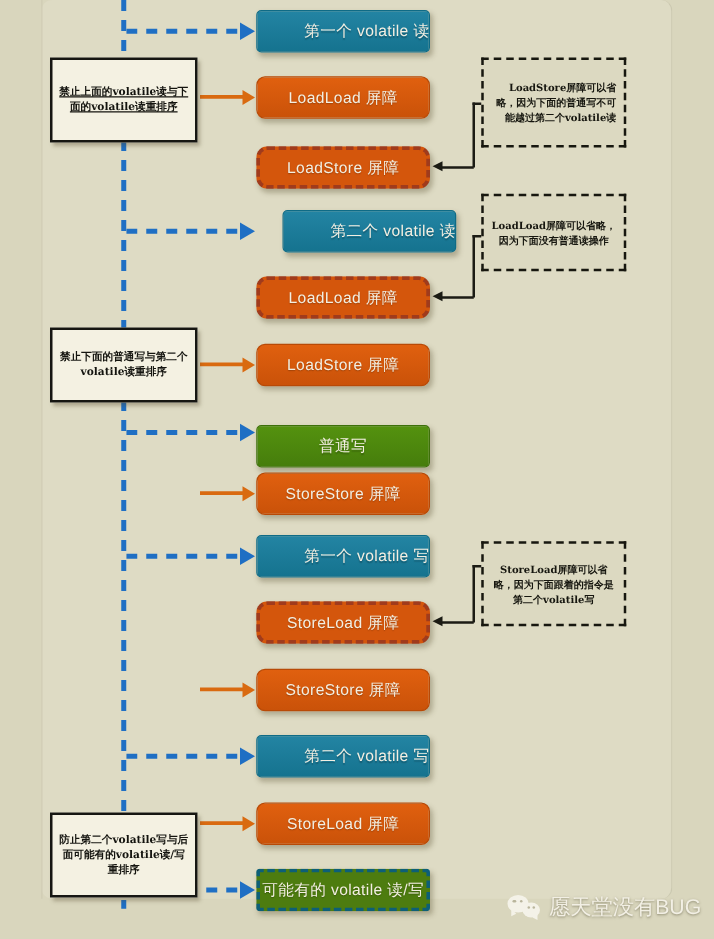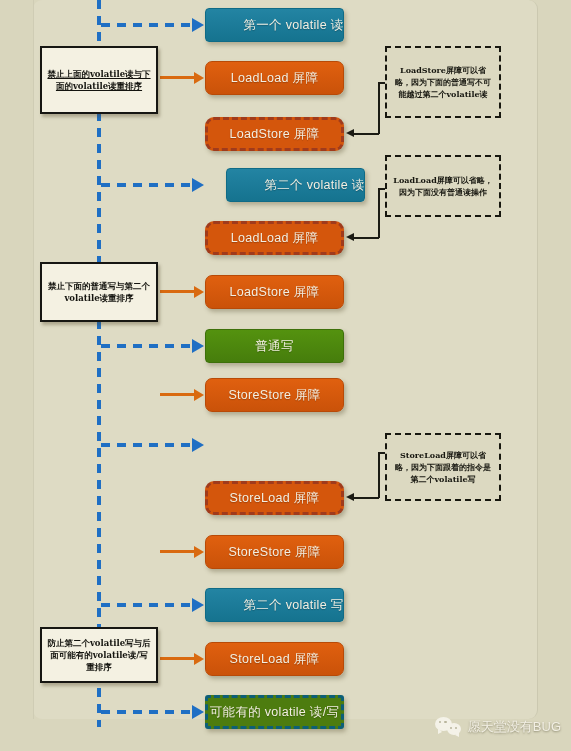--- a/index.html
+++ b/index.html
@@ -162,21 +162,21 @@
 
   
   .watermark {
     position: absolute;
     right: 10px;
     bottom: 14px;
     display: flex;
     align-items: center;
     gap: 7px;
     color: #f2efe4;
-    font-size: 13px;
+    font-size: 17px;
     text-shadow: 0 1px 2px rgba(60,55,30,.5);
   }
   .wechat-icon { width: 26px; height: 20px; position: relative; }
   .wechat-icon .b1 {
     position:absolute; left:0; top:0; width:17px; height:14px;
     background:#f4f2e8; border-radius:50%;
   }
   .wechat-icon .b1::before, .wechat-icon .b1::after {
     content:""; position:absolute; width:2.4px; height:2.4px; border-radius:50%; background:#b9b59c; top:4px;
   }
@@ -243,39 +243,40 @@
     <div class="h" style="left:9px;  top:45px; width:26px;"></div>
     <div class="head" style="left:2px; top:41px;"></div>
   </div>
 
   <div class="node teal" style="top:8px;">第一个 volatile 读</div>
   <div class="node orange" style="top:61px;">LoadLoad 屏障</div>
   <div class="node dashed-orange" style="top:117px;">LoadStore 屏障</div>
   <div class="node teal" style="top:168px;margin-left:21px;">第二个 volatile 读</div>
   <div class="node dashed-orange" style="top:221px;">LoadLoad 屏障</div>
   <div class="node orange" style="top:275px;">LoadStore 屏障</div>
-  <div class="node green" style="top:329px;">普通写</div>
+  <div class="node green" style="top:340px;">普通写</div>
   <div class="node orange" style="top:378px;">StoreStore 屏障</div>
+  <div class="node teal" style="top:428px;">第一个 volatile 写</div>
   <div class="node dashed-orange" style="top:481px;">StoreLoad 屏障</div>
   <div class="node orange" style="top:535px;">StoreStore 屏障</div>
   <div class="node teal" style="top:588px;">第二个 volatile 写</div>
   <div class="node orange" style="top:642px;">StoreLoad 屏障</div>
   <div class="node dashed-teal" style="top:695px;">可能有的 volatile 读/写</div>
 
   <div class="note" style="top:46px;  height:68px;text-decoration:underline;">
       <span>禁止上面的volatile读与下面的volatile读重排序</span>
     </div>
   <div class="note" style="top:262px; height:60px;justify-content:flex-end;">
       <span>禁止下面的普通写与第二个volatile读重排序</span>
     </div>
-  <div class="note" style="top:627px; height:56px;justify-content:center;">
+  <div class="note" style="top:650px; height:68px;justify-content:center;">
       <span>防止第二个volatile写与后面可能有的volatile读/写重排序</span>
     </div>
 
-  <div class="callout" style="top:46px;  height:72px;">
+  <div class="callout" style="top:46px;  height:72px;text-align:right;">
       <span>LoadStore屏障可以省略，因为下面的普通写不可能越过第二个volatile读</span>
     </div>
   <div class="callout" style="top:433px; height:68px;">
       <span>StoreLoad屏障可以省略，因为下面跟着的指令是第二个volatile写</span>
     </div>
   <div class="callout" style="top:155px; height:62px;">
       <span>LoadLoad屏障可以省略，因为下面没有普通读操作</span>
     </div>
 
   <div class="watermark">

